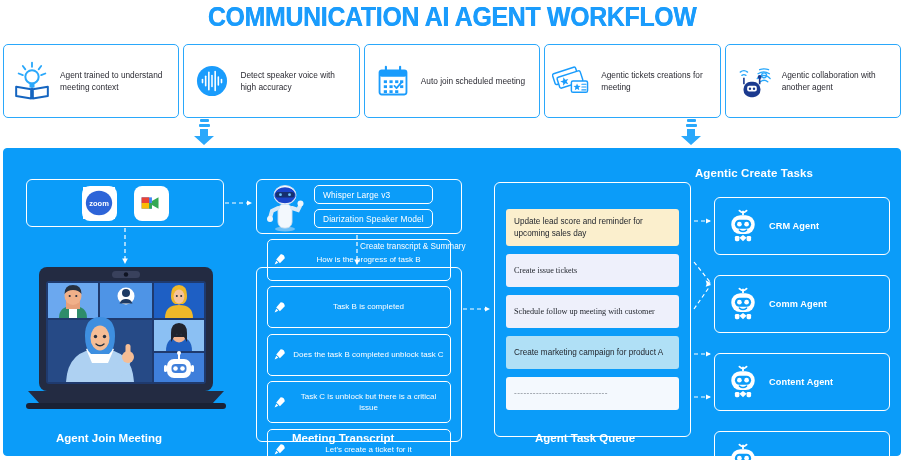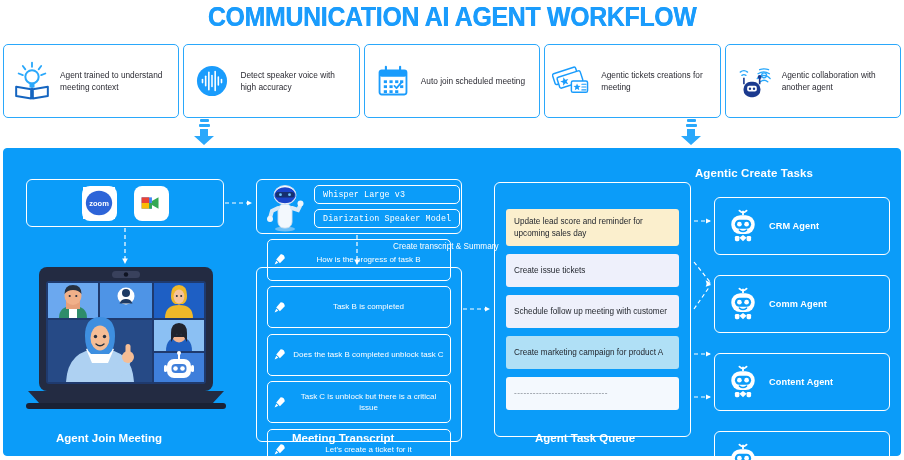--- a/index.html
+++ b/index.html
@@ -54,21 +54,21 @@
   
   #zoom-meet-box { left: 22px; top: 30px; width: 198px; height: 48px;
                    display: flex; align-items: center; justify-content: center; gap: 17px; }
   .applogo { width: 35px; height: 35px; border-radius: 8px; background: #fff;
              display: flex; align-items: center; justify-content: center; }
 
   
   #asr-box { left: 252px; top: 30px; width: 206px; height: 55px;
              display: flex; align-items: center; gap: 5px; padding-left: 4px; }
   .asr-robot { flex: 0 0 48px; height: 50px; }
-  .asr-pills { display: flex; flex-direction: column; gap: 5px; font-family: Liberation Mono, monospace; }
+  .asr-pills { display: flex; flex-direction: column; gap: 5px; }
   .pill { border: 1.2px solid #ffffff; border-radius: 5px; color:#fff;
           font-size: 8.4px; padding: 3.5px 8px; white-space: nowrap; letter-spacing:0.1px;}
 
   
   #transcript-box { left: 252px; top: 118px; width: 206px; height: 175px;
                     display: flex; flex-direction: column; justify-content: center;
                     gap: 5.5px; padding: 7px 10px; }
   .tline { border: 1.2px solid #fff; border-radius: 5px; color: #fff;
            font-size: 8px; line-height: 1.4; padding: 20px 5px;
            display: flex; align-items: center; gap: 6px; min-height: 21px; }
@@ -76,21 +76,21 @@
   .rocket { flex: 0 0 13px; }
 
   
   #queue-box { left: 490px; top: 33px; width: 197px; height: 255px;
                display: flex; flex-direction: column; justify-content: center;
                gap: 8px; padding: 6px 11px; }
   .qitem { border-radius: 3px; font-size: 8.2px; line-height: 1.45;
            color: #23272e; padding: 7px 8px; min-height: 33px;
            display: flex; align-items: center; }
   .qitem.q-cream { background: #fbefcd; }
-  .qitem.q-lav   { background: #eef0fb; }
+  .qitem.q-lav   { background: #eef0fb; font-family: Liberation Serif, serif; }
   .qitem.q-sky   { background: #b0e0f6; }
   .qitem.q-pale  { background: #f4f9fe; color:#8a9099; letter-spacing:0.4px; }
 
   
   #agentic-heading { position: absolute; left: 630px; top: 18px; width: 240px;
                      text-align: center; color: #ffffff; font-size: 11.5px;
                      font-weight: bold; letter-spacing: 0.1px; }
 
   
   #agents-col { position: absolute; left: 710px; top: 48px; width: 176px; height: 292px;
@@ -103,21 +103,21 @@
   .caption { position: absolute; color: #ffffff; font-size: 11.5px; font-weight: bold;
              letter-spacing: 0px; }
   #cap-join      { left: 52px;  top: 283px; }
   #cap-transcript{ left: 288px; top: 283px; }
   #cap-queue     { left: 531px; top: 283px; }
 
   
   #links { position: absolute; left:0; top:0; width: 898px; height: 308px; pointer-events:none; }
 
   
-  #create-label { position: absolute; left: 389px; top: 92px; color: #ffffff;
+  #create-label { position: absolute; left: 356px; top: 92px; color: #ffffff;
                   font-size: 8.2px; line-height: 1.5; }
 
   
   #laptop { position: absolute; left: 22px; top: 116px; width: 200px; height: 152px; }
 </style>
 </head>
 <body>
 
 <div id="root">
 

